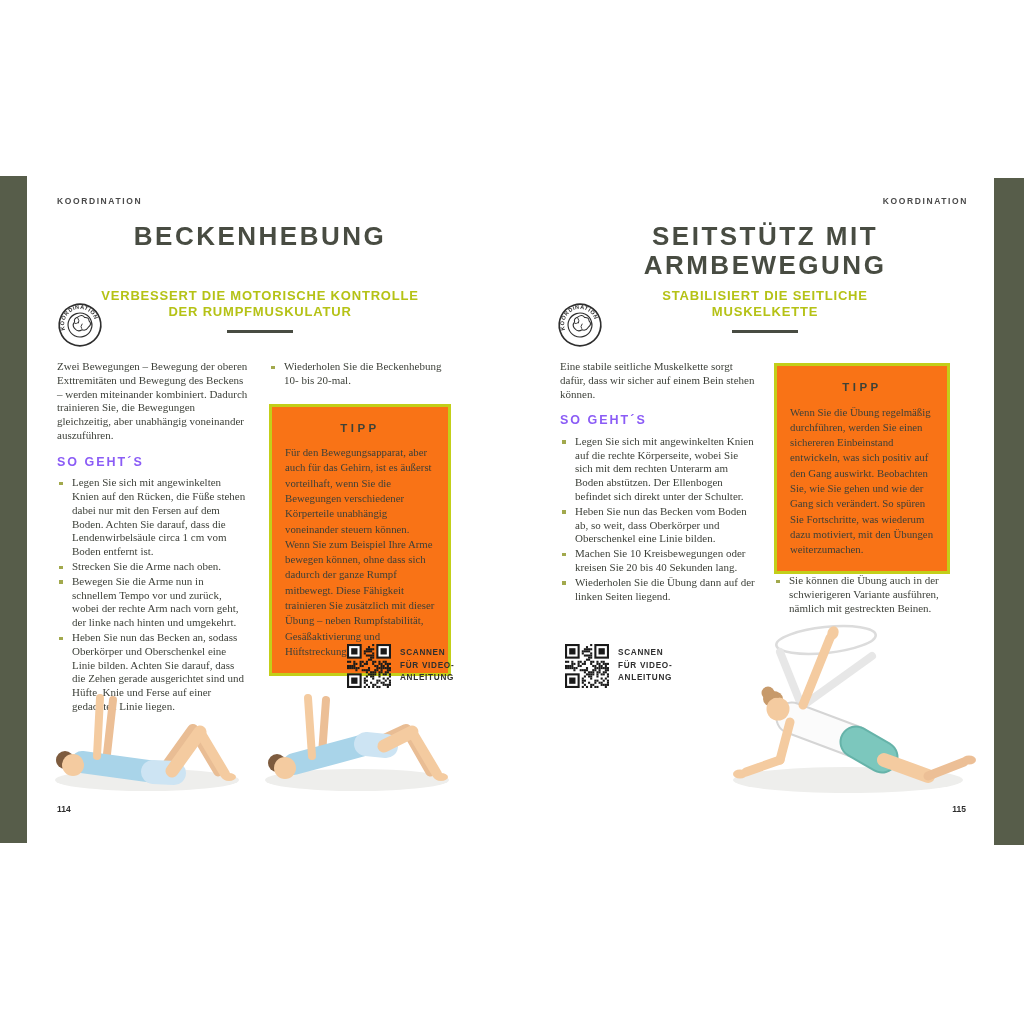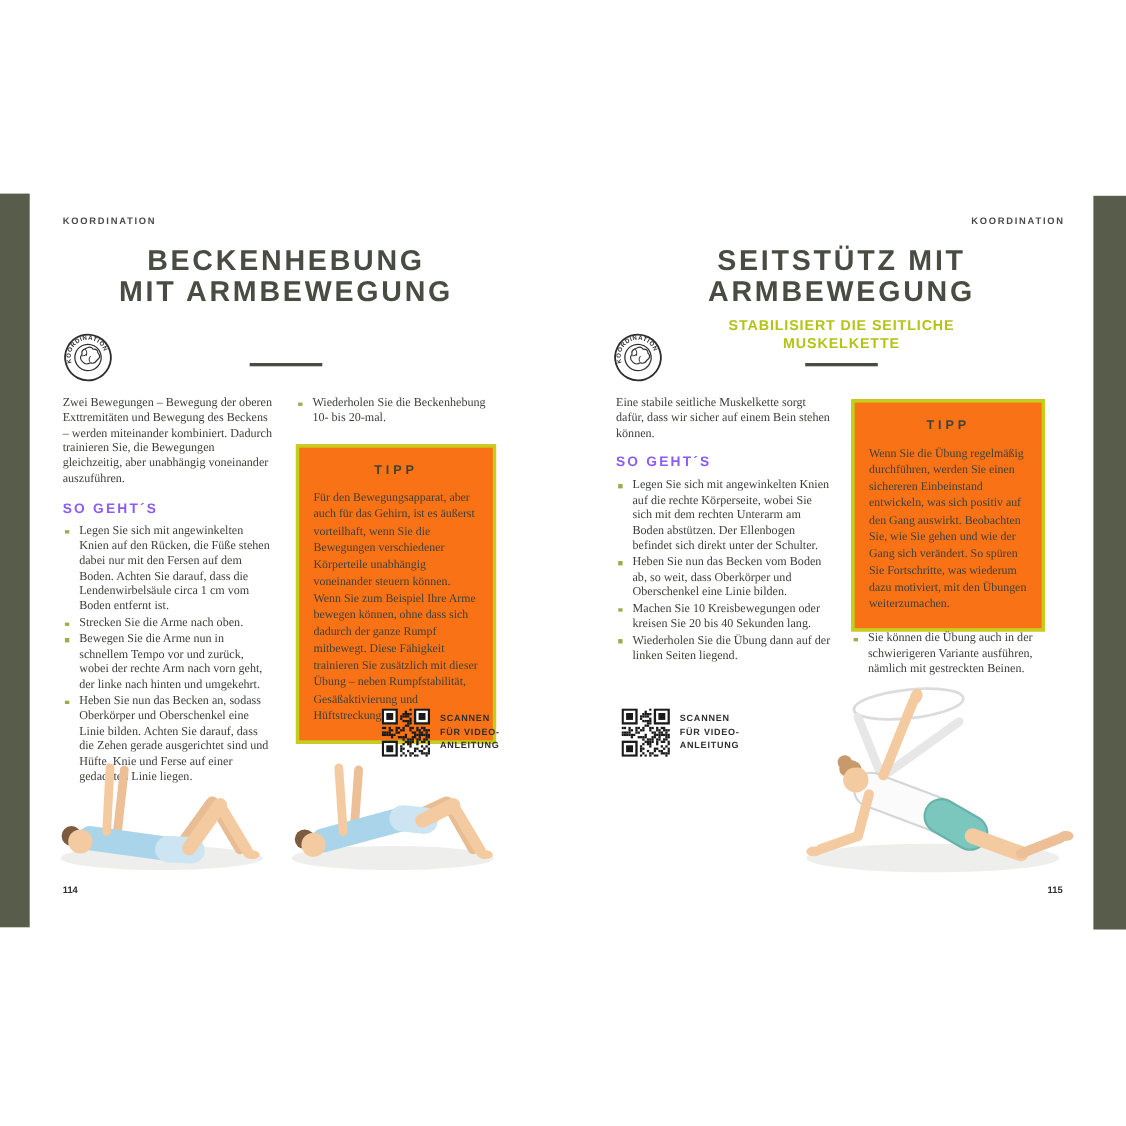--- a/index.html
+++ b/index.html
@@ -73,23 +73,26 @@
 <body>
 <div class="canvas">
 
   <div class="bar left"></div>
   <div class="bar right"></div>
 
   <div class="page-header left">KOORDINATION</div>
 
   <div class="title left">
     <div>BECKENHEBUNG</div>
-    <div>MIT ARMBEWEGUNG</div>
-  </div>
-
+  </div>
+
+  <div class="subtitle left">
+    <div>VERBESSERT DIE MOTORISCHE KONTROLLE</div>
+    <div>DER RUMPFMUSKULATUR</div>
+  </div>
 
   <svg class="badge left" viewBox="0 0 50 50">
     <g transform="rotate(-18 25 25)">
       <circle cx="25" cy="25" r="20" fill="none" stroke="#2e2e2e" stroke-width="1.6"></circle>
       <circle cx="25" cy="25" r="11.5" fill="none" stroke="#2e2e2e" stroke-width="1.1"></circle>
       <path id="arcL" d="M 11.5,31 A 15,15 0 1 1 38.5,31" fill="none"></path>
       <text font-size="5.3" letter-spacing="0.55" fill="#2e2e2e">
         <textPath href="#arcL" startOffset="10%">KOORDINATION</textPath>
       </text>
       <g stroke="#2e2e2e" fill="none">

